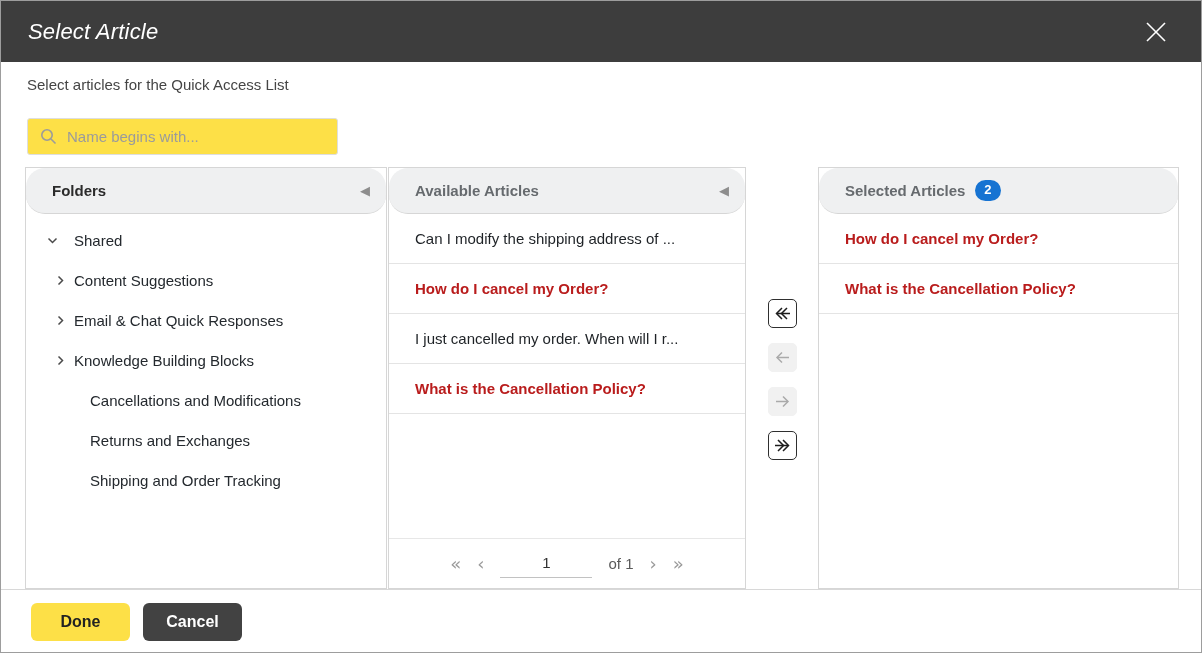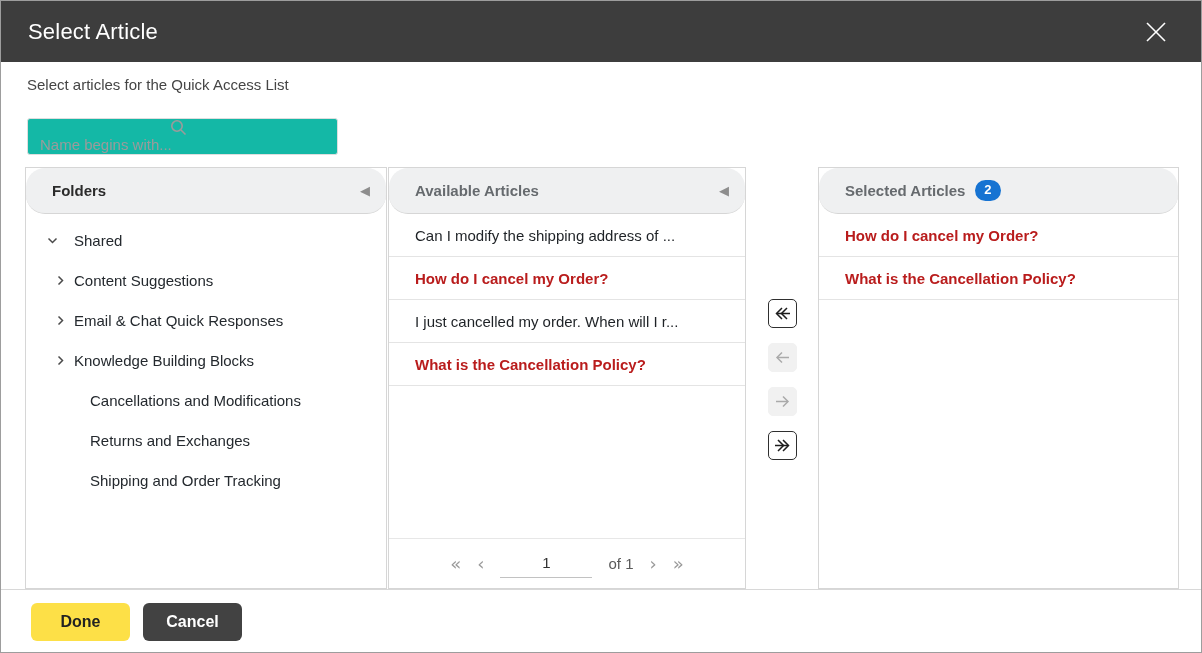--- a/index.html
+++ b/index.html
@@ -18,42 +18,42 @@
   
   .dlg-header {
     position: absolute; left: 0; top: 0; right: 0; height: 61px;
     background: #3d3d3d;
     display: flex; align-items: center;
     padding: 0 24px 0 27px;
   }
   .dlg-title {
     color: #ffffff; font-size: 22px; font-weight: 400; letter-spacing: .2px;
     flex: 1;
+    font-style: italic;
   }
   .close-btn {
     width: 34px; height: 34px; display: flex; align-items: center; justify-content: center;
     cursor: pointer; margin-right: 4px;
   }
   .close-btn svg { display: block; }
 
   .dlg-subtitle {
     position: absolute; left: 26px; top: 75px;
     font-size: 15px; color: #454545;
   }
 
   
   .search-box {
     position: absolute; left: 26px; top: 117px;
     width: 311px; height: 37px;
-    background: #14b8a6;
+    background: #fde047;
     border: 1px solid #dedede;
     border-radius: 3px;
     display: flex; align-items: center;
     padding: 0 10px 0 12px;
-    flex-direction: column;
   }
   .search-box svg { flex: none; margin-right: 10px; }
   .search-input {
     border: none; outline: none; background: transparent;
     font-family: inherit; font-size: 15px; color: #333; width: 100%;
   }
   .search-input::placeholder { color: #9b9b9b; opacity: 1; }
 
   
   .panel {
@@ -91,21 +91,21 @@
     display: flex; align-items: center; justify-content: center;
   }
   .tree-row.root .twisty { margin-left: 18px; }
   .tree-row.child .twisty { margin-left: 26px; }
   .tree-row .tlabel { margin-left: 14px; }
   .tree-row.child .tlabel { margin-left: 6px; }
   .tree-row.leaf .tlabel { margin-left: 22px; }
 
   
   .article-row {
-    height: 43px; display: flex; align-items: center;
+    height: 50px; display: flex; align-items: center;
     padding: 0 18px 0 26px;
     border-bottom: 1px solid #e4e4e4;
     font-size: 15px; color: #1e2226; cursor: pointer;
     white-space: nowrap; overflow: hidden;
   }
   .article-row.selected { font-weight: 700; color: #b91c1c; }
 
   
   .count-badge {
     display: inline-block; margin-left: 10px;

